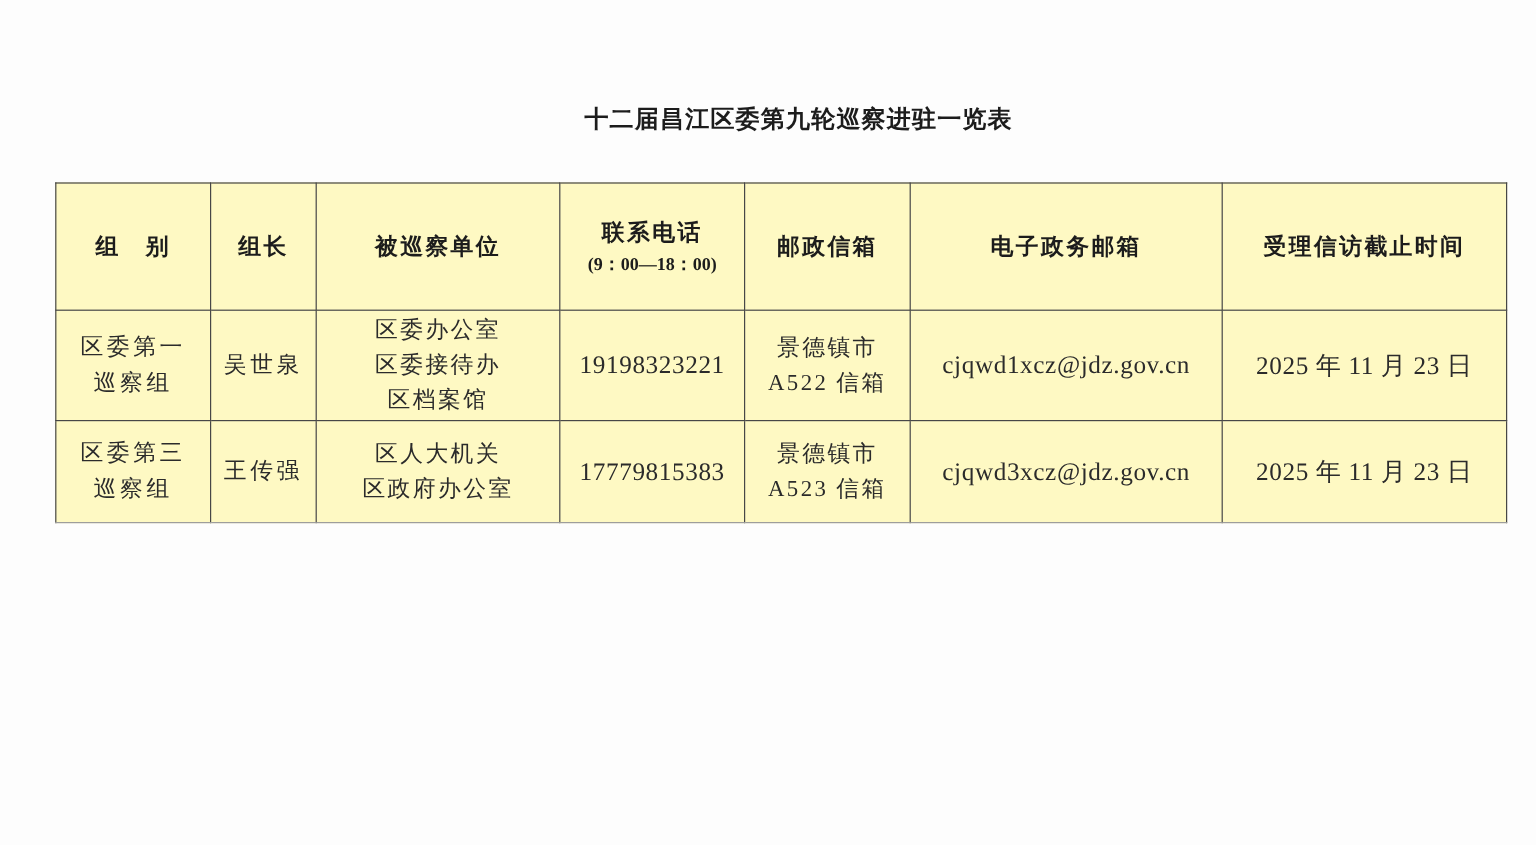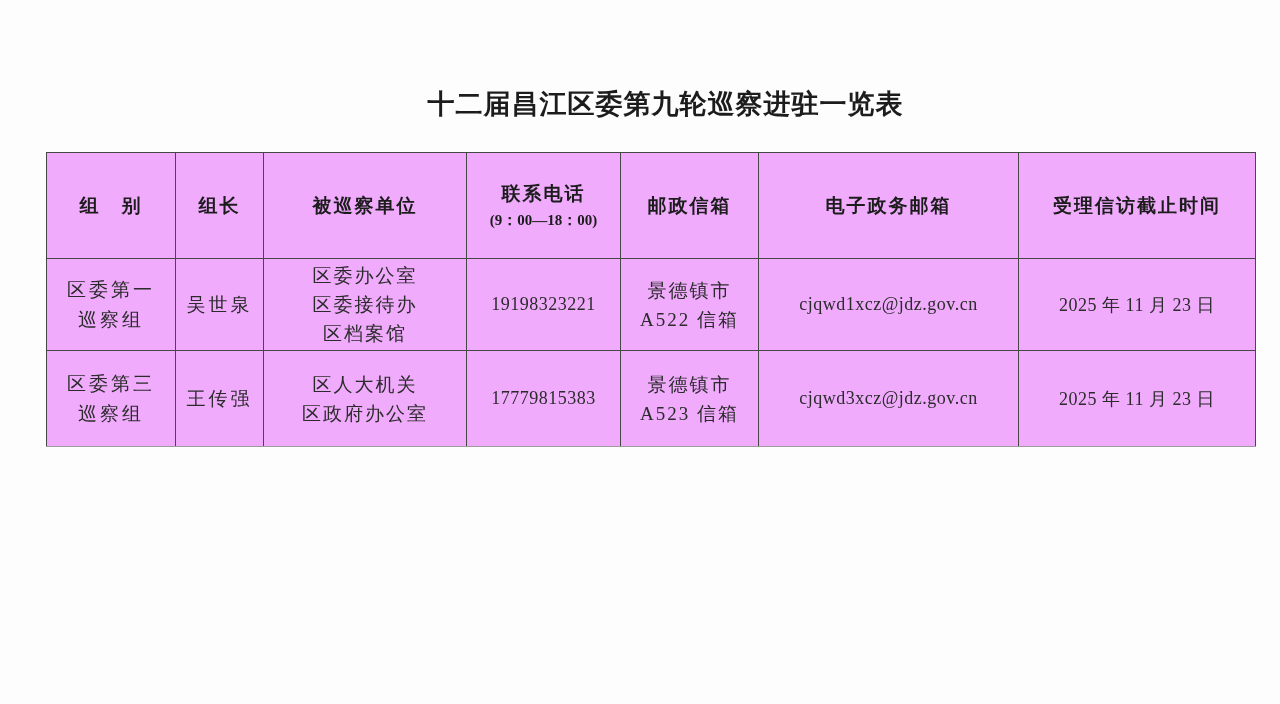--- a/index.html
+++ b/index.html
@@ -18,44 +18,44 @@
   .doc-title {
     position: absolute;
     left: 46px;
     top: 86px;
     width: 1209px;
     box-sizing: border-box;
     padding-left: 30px;
     text-align: center;
     font-family: Liberation Sans, sans-serif;
     font-weight: 700;
-    font-size: 27px;
+    font-size: 20px;
     letter-spacing: 1px;
     color: #1c1c1c;
     white-space: nowrap;
   }
   table.sheet {
     position: absolute;
     left: 46px;
     top: 152px;
     width: 1209px;
     border-collapse: collapse;
     table-layout: fixed;
-    background: #f0abfc;
+    background: #fef9c3;
   }
   table.sheet th, table.sheet td {
     border: 1px solid #474747;
     text-align: center;
     vertical-align: middle;
     padding: 0;
     overflow: hidden;
   }
   tr.header-row { height: 106px; }
   tr.body-row-tall { height: 92px; margin-left: 12px; }
-  tr.body-row-short { height: 96px; margin-top: 43px; }
+  tr.body-row-short { height: 85px; margin-top: 43px; }
   tr.body-row-short td, tr.body-row-tall:last-child td { border-bottom-color: #9d9d9d; }
   table.sheet th {
     font-family: "Liberation Sans", "DejaVu Sans", sans-serif;
     font-weight: 700;
     font-size: 19px;
     letter-spacing: 2px;
     color: #1c1c1c;
   }
   .hours-line {
     font-size: 15px;
@@ -70,21 +70,21 @@
     line-height: 30px;
     color: #2b2b2b;
   }
   td.cjk-lines {
     font-size: 19px;
     letter-spacing: 2px;
     line-height: 29px;
     color: #2b2b2b;
   }
   td.latin {
-    font-size: 18px;
+    font-size: 21px;
     letter-spacing: 0.5px;
     color: #2b2b2b;
     white-space: nowrap;
   }
   .ln { white-space: nowrap; }
 </style>
 </head>
 <body>
 
 <div class="doc-title">十二届昌江区委第九轮巡察进驻一览表</div>

